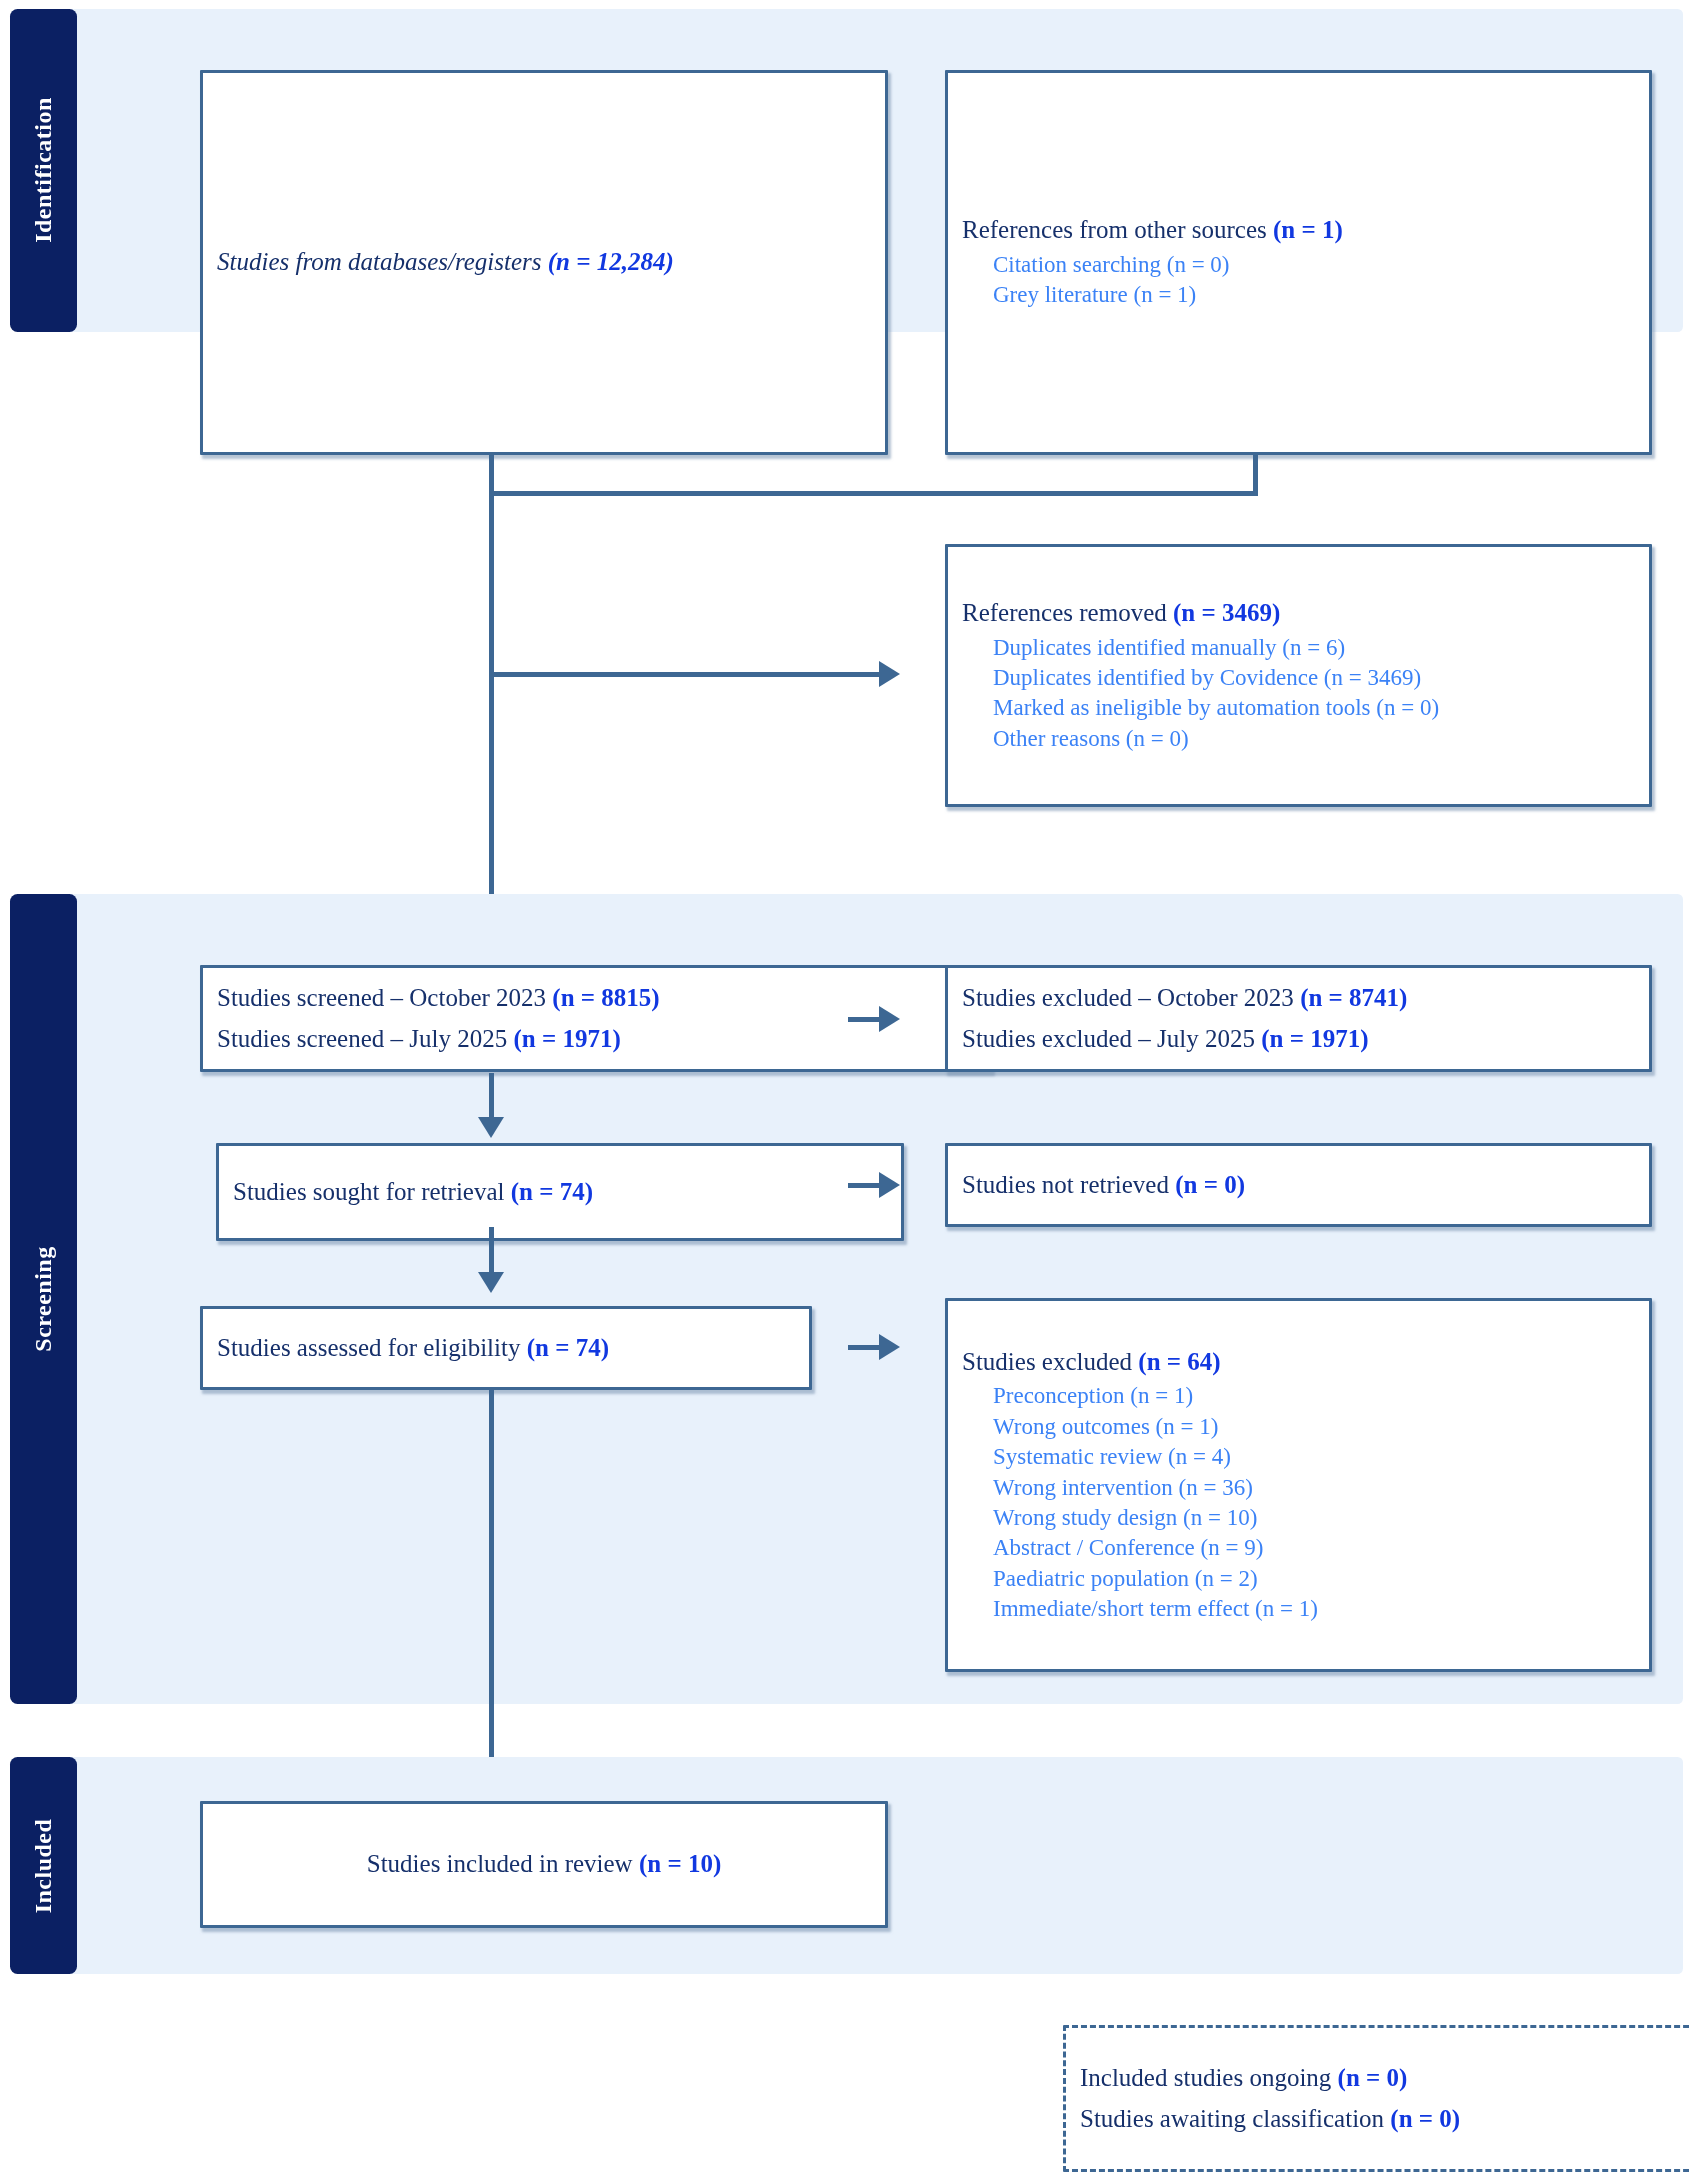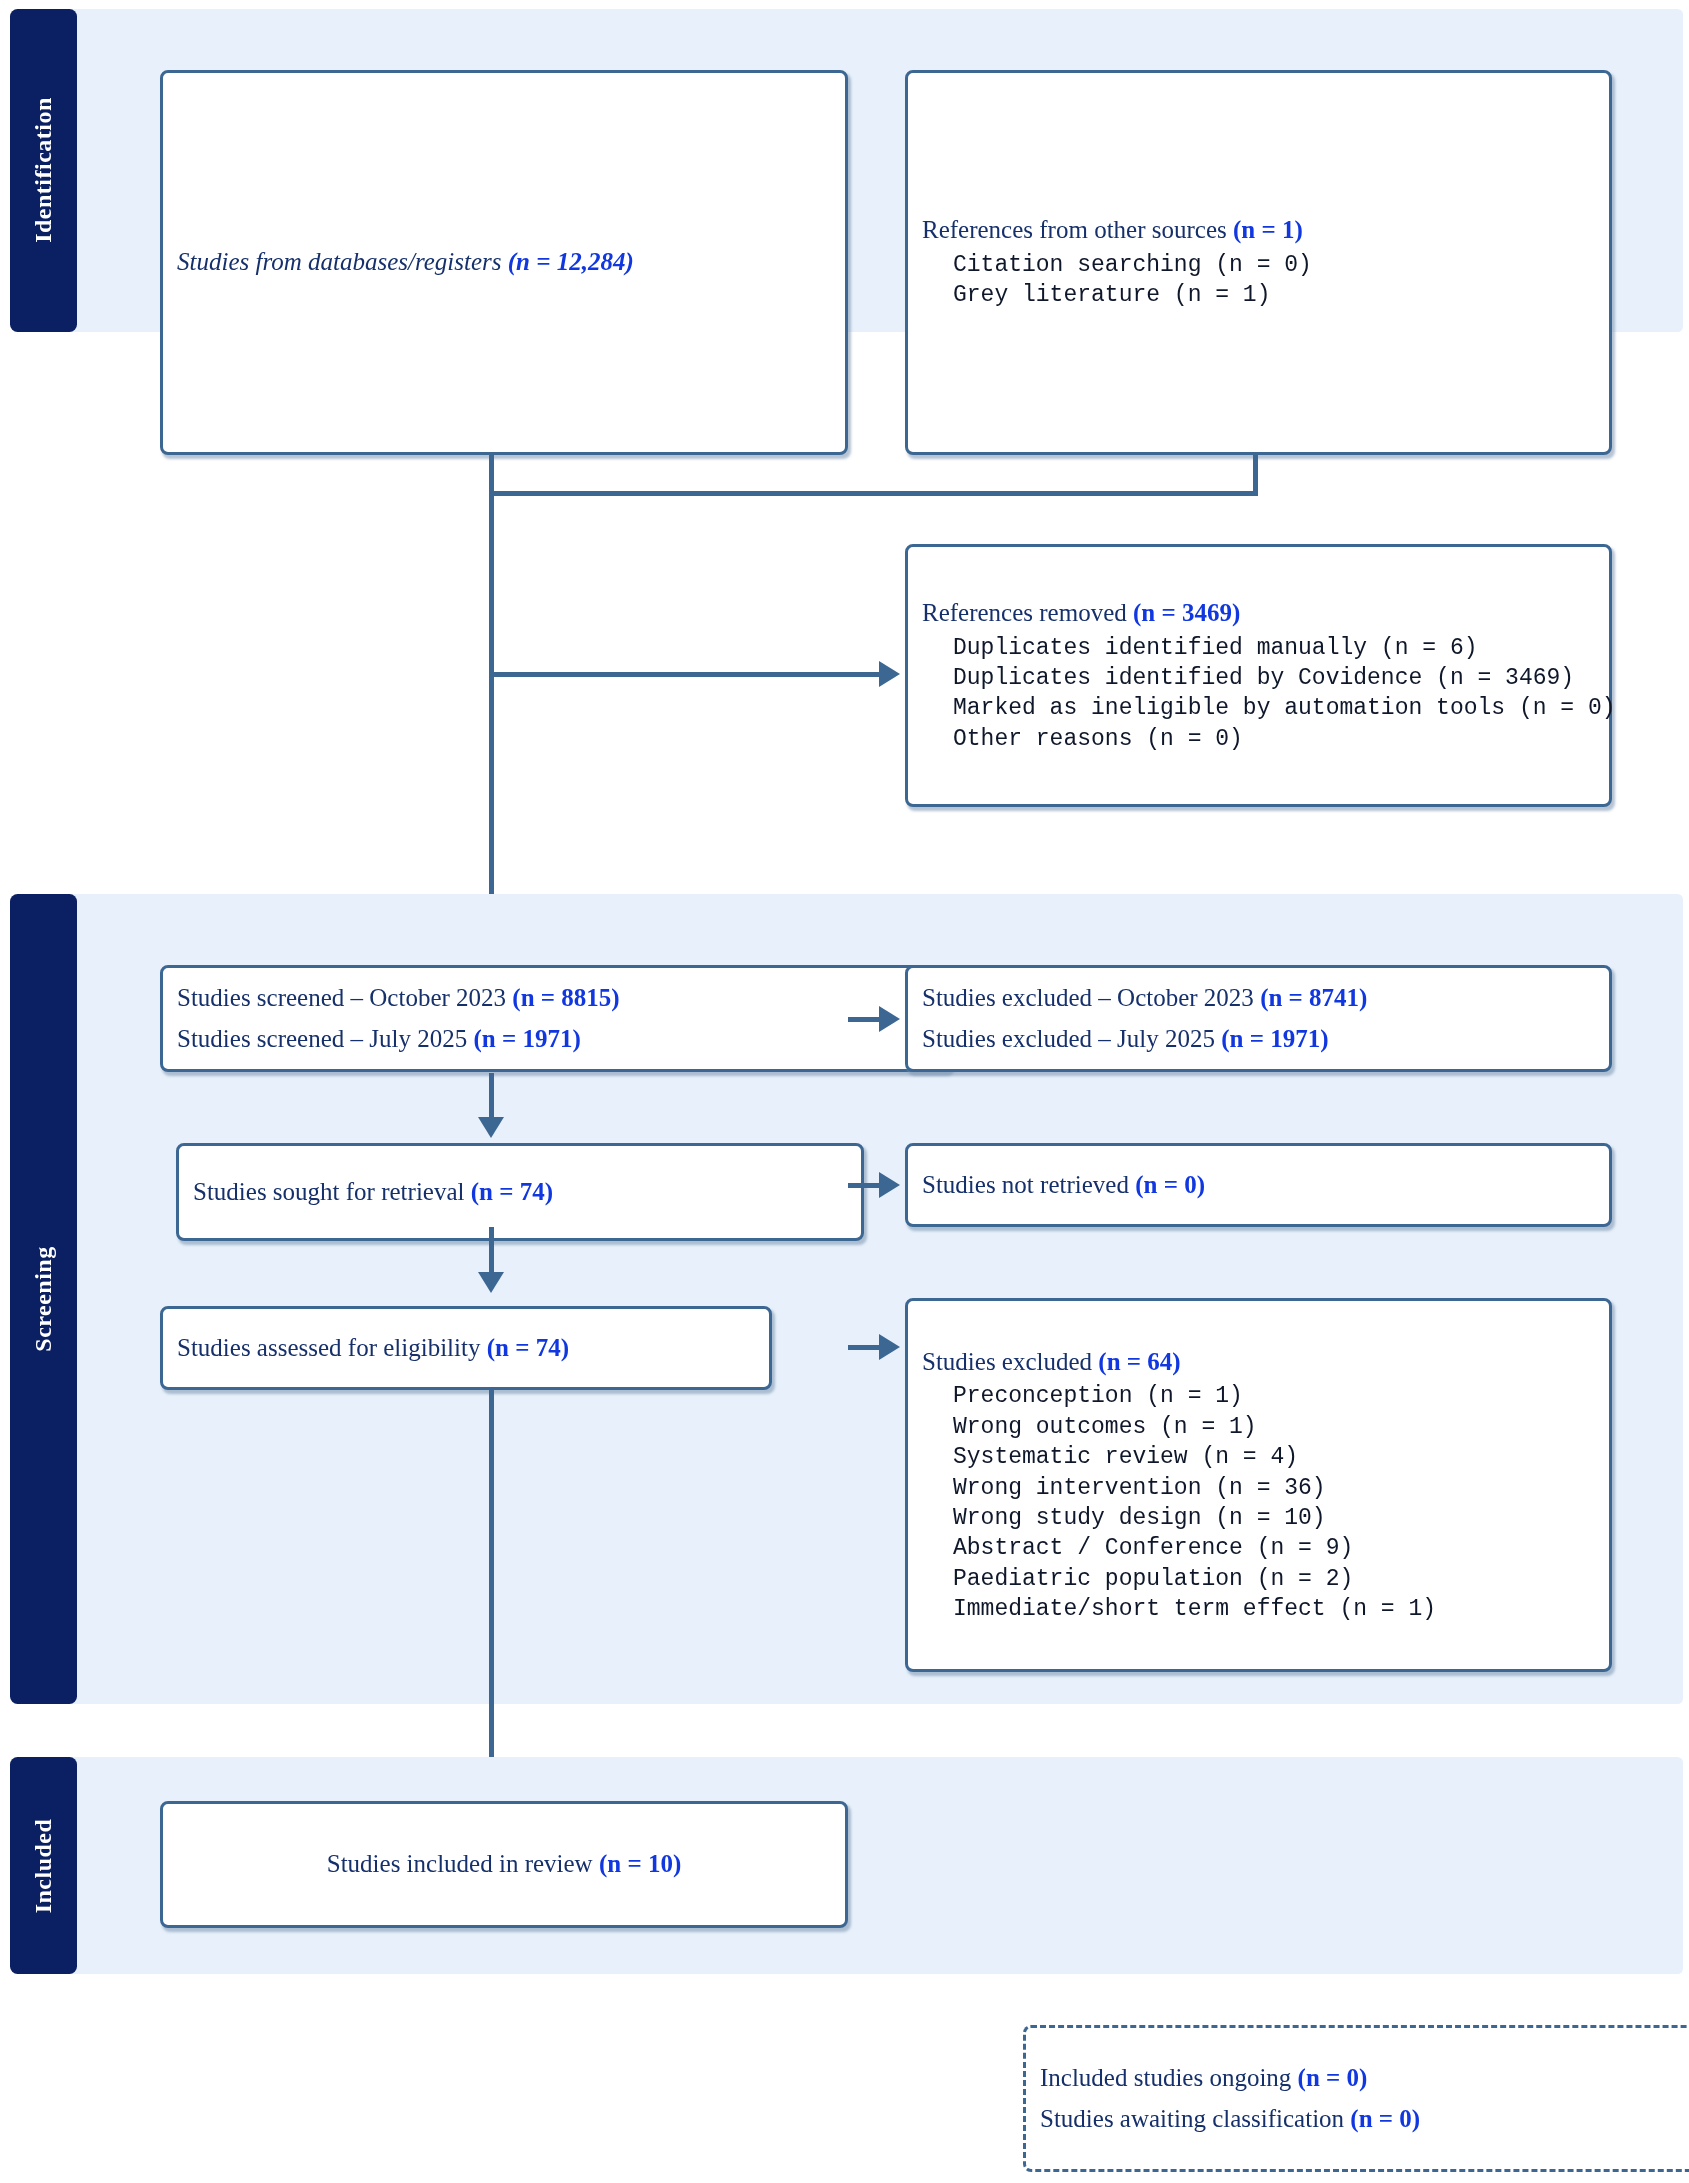--- a/index.html
+++ b/index.html
@@ -37,52 +37,52 @@
     font-weight: bold;
     font-size: 24px;
     letter-spacing: 0.5px;
   }
 
   
   .pbox {
     position: absolute;
     background: #ffffff;
     border: 3.3px solid #3d6793;
-    border-radius: 8px;
+    border-radius: 1px;
     box-sizing: border-box;
     box-shadow: 2.7px 3.3px 2.7px rgba(120,145,175,0.55);
     display: flex;
     flex-direction: column;
     justify-content: center;
+    margin-left: 40px;
   }
   .pbox.dashed {
     border-style: dashed;
     border-width: 3.8px;
     box-shadow: none;
   }
   .pbox .inner {
     padding: 0 14px;
   }
   .line {
     color: #16306b;
     font-size: 25px;
     line-height: 1.30;
     white-space: nowrap;
   }
   .line .n {
     color: #1138e0;
     font-weight: bold;
   }
   .sub {
-    color: #0f172a;
+    color: #3b82f6;
     font-size: 23px;
     line-height: 1.32;
     padding-left: 31px;
     white-space: nowrap;
-    font-family: Liberation Mono, monospace;
   }
   .gap-head { margin-bottom: 3.3px; }
   .twoline .line { line-height: 1.62; }
 
   
   .conn {
     position: absolute;
     background: #3d6793;
   }
   .arrowdown {

